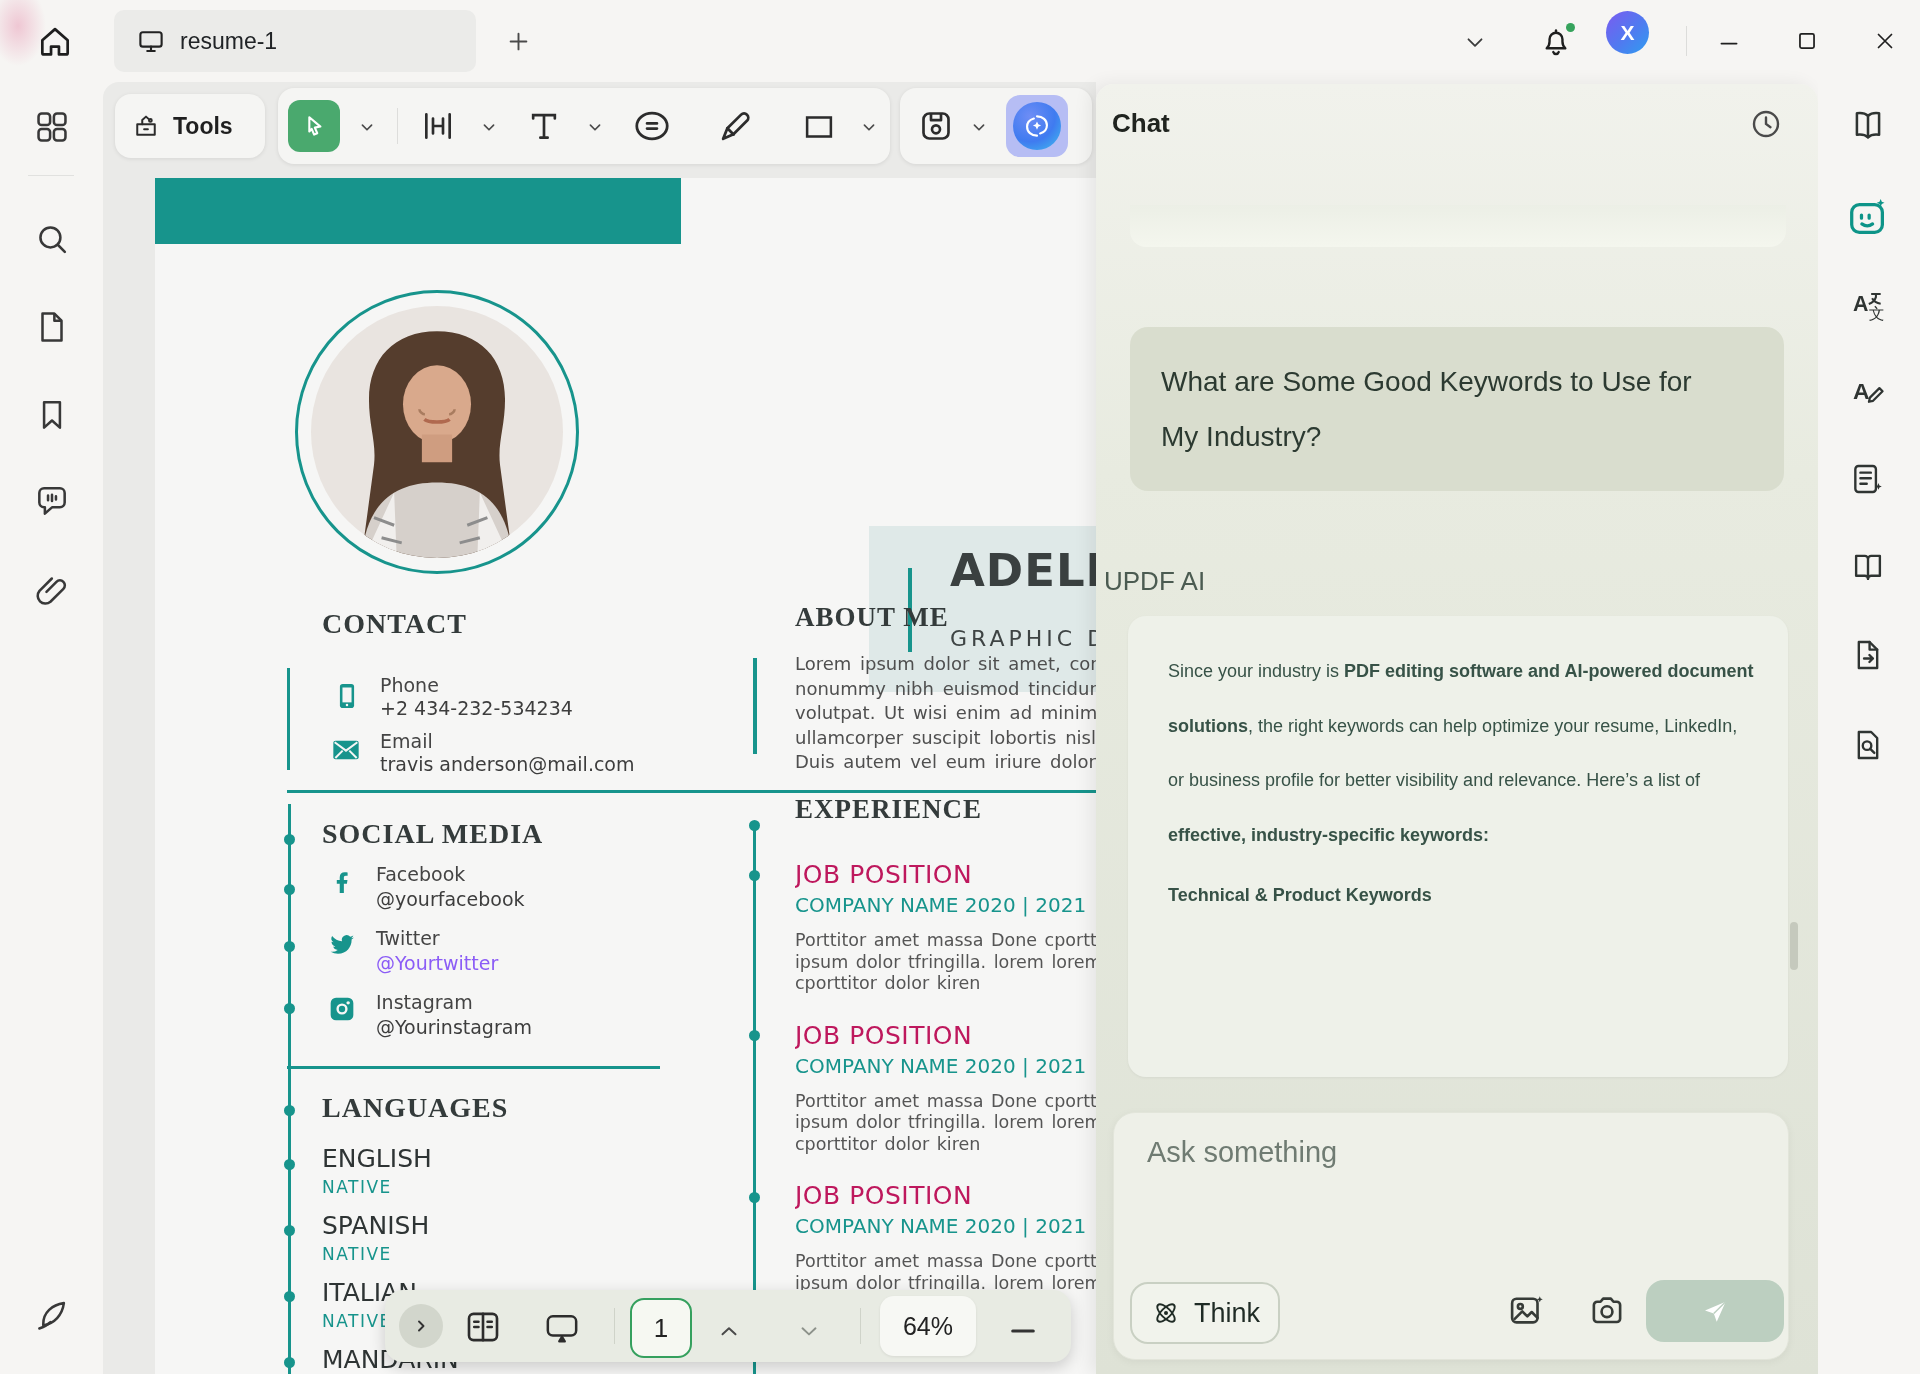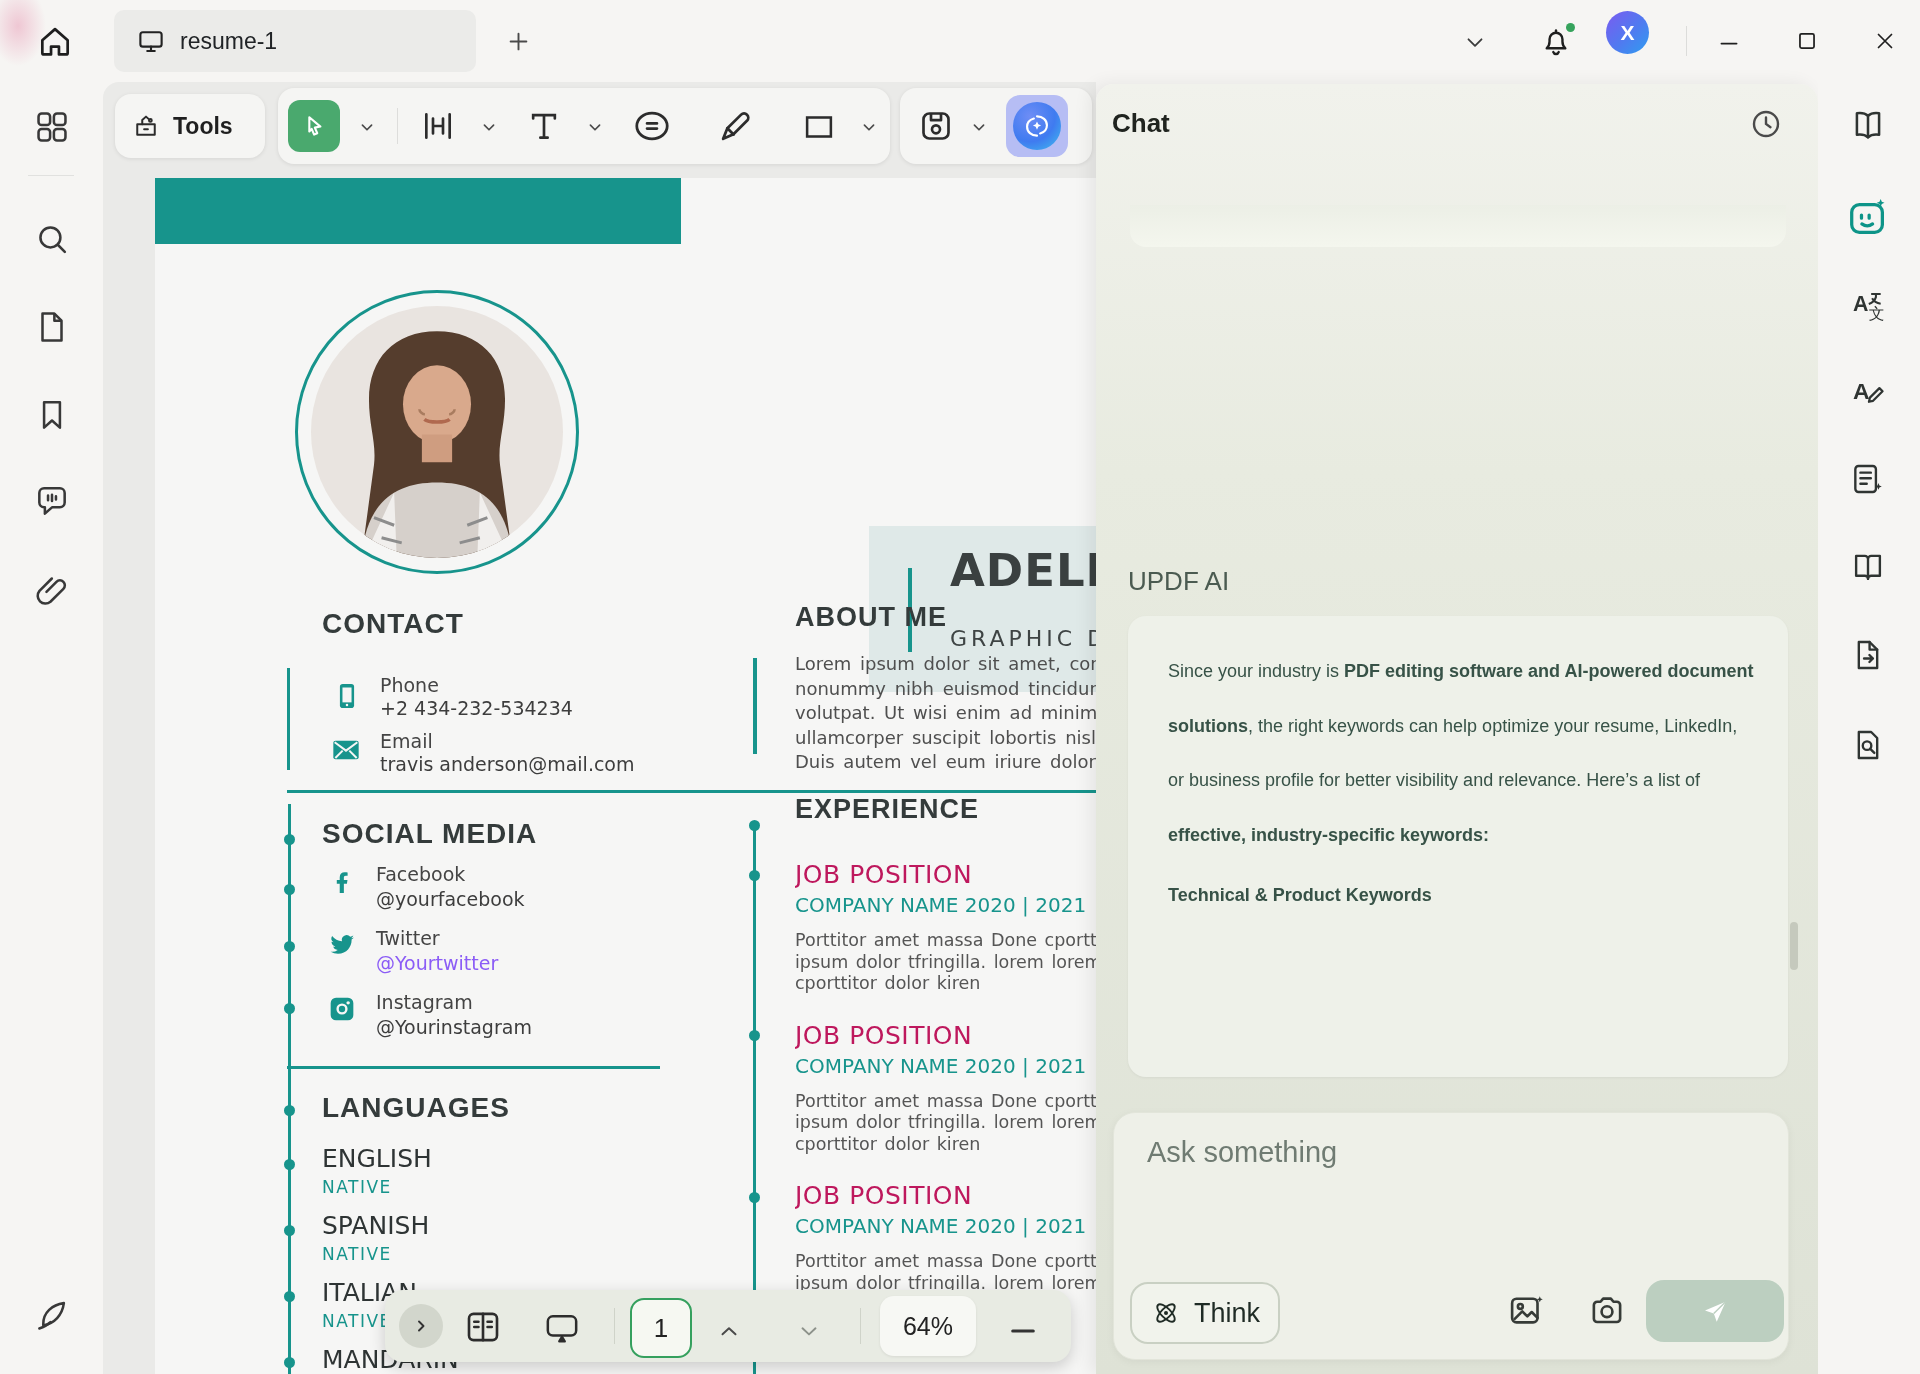--- a/index.html
+++ b/index.html
@@ -27,21 +27,21 @@
   .tool-ic{color:#2c2c2c;}
   .chev{color:#4b4b4b;}
   .vdiv{width:1px;height:36px;background:#dddddb;}
   .cursorbtn{width:52px;height:52px;border-radius:12px;background:#4aa96e;display:flex;align-items:center;justify-content:center;}
   .aibtn{width:62px;height:62px;border-radius:14px;background:#b6bdf4;display:flex;align-items:center;justify-content:center;}
   .aibtn .inner{width:48px;height:48px;border-radius:50%;background:radial-gradient(circle at 35% 30%,#6e8df5,#3f7bf0 55%,#3fc0ee 100%);display:flex;align-items:center;justify-content:center;}
   
   .page{left:155px;top:178px;width:941px;height:1196px;background:#f6f6f5;}
   .teal{background:var(--c-teal,#17948c);}
   .tealtx{color:var(--c-teal,#17948c);}
-  .h-res{font-family:Liberation Sans, sans-serif;font-weight:700;color:#343b3b;letter-spacing:1px;font-size:28px;}
+  .h-res{font-family:Liberation Serif, serif;font-weight:700;color:#343b3b;letter-spacing:1px;font-size:28px;}
   .res-small{font-family:"DejaVu Sans",sans-serif;font-size:19px;color:#444;}
   .res-line{font-family:"DejaVu Sans",sans-serif;font-size:18px;line-height:24.5px;color:#4f4f4f;white-space:nowrap;word-spacing:3px;}
   .nameblk{left:714px;top:348px;width:382px;height:166px;background:#dfe9e8;overflow:hidden;}
   .name{font-family:"DejaVu Sans",sans-serif;font-size:45px;color:#3a4040;white-space:nowrap;letter-spacing:1px;}
   .name b{font-weight:800;}
   .name span{font-weight:200;letter-spacing:2px;}
   .role{font-family:"DejaVu Sans",sans-serif;font-size:22px;letter-spacing:4px;color:#3e4444;}
   .dot{width:11px;height:11px;border-radius:50%;background:var(--c-teal,#17948c);}
   .soc-row{display:flex;gap:18px;margin-bottom:17px;align-items:flex-start;}
   .soc-ic{width:32px;height:32px;color:var(--c-teal,#17948c);flex:0 0 32px;margin-top:2px;}
@@ -471,21 +471,24 @@
 
   <div class="abs chat"></div>
   <div class="abs chat-title" style="left:1112px;top:108px;">Chat</div>
   <div class="abs" style="left:1748px;top:106px;color:#4a4a4a;">
     <svg viewBox="0 0 24 24" width="36" height="36" fill="none" stroke="currentColor" stroke-width="1.6" stroke-linecap="round">
         <circle cx="12" cy="12" r="8"></circle>
         <path d="M12 7.6V12l3 2.1"></path>
       </svg>
   </div>
   <div class="abs bubble-prev"></div>
-  <div class="abs ai-name" style="left:1128px;top:566px;">UPDF AI</div>
+  <div class="abs bubble-user">
+    <div class="tx">What are Some Good Keywords to Use for My Industry?</div>
+  </div>
+  <div class="abs ai-name" style="left:1104px;top:566px;">UPDF AI</div>
   <div class="abs bubble-ai">
     <div class="tx">
       <span>Since your industry is </span><b>PDF editing software and AI-powered document solutions</b><span>, the right keywords can help optimize your resume, LinkedIn, or business profile for better visibility and relevance. Here’s a list of </span><b>effective, industry-specific keywords:</b>
       <div style="font-weight:700;margin-top:6px;">Technical &amp; Product Keywords</div>
     </div>
   </div>
   <div class="abs scrollthumb"></div>
 
   <div class="abs inputcard"></div>
   <div class="abs placeholder">Ask something</div>

